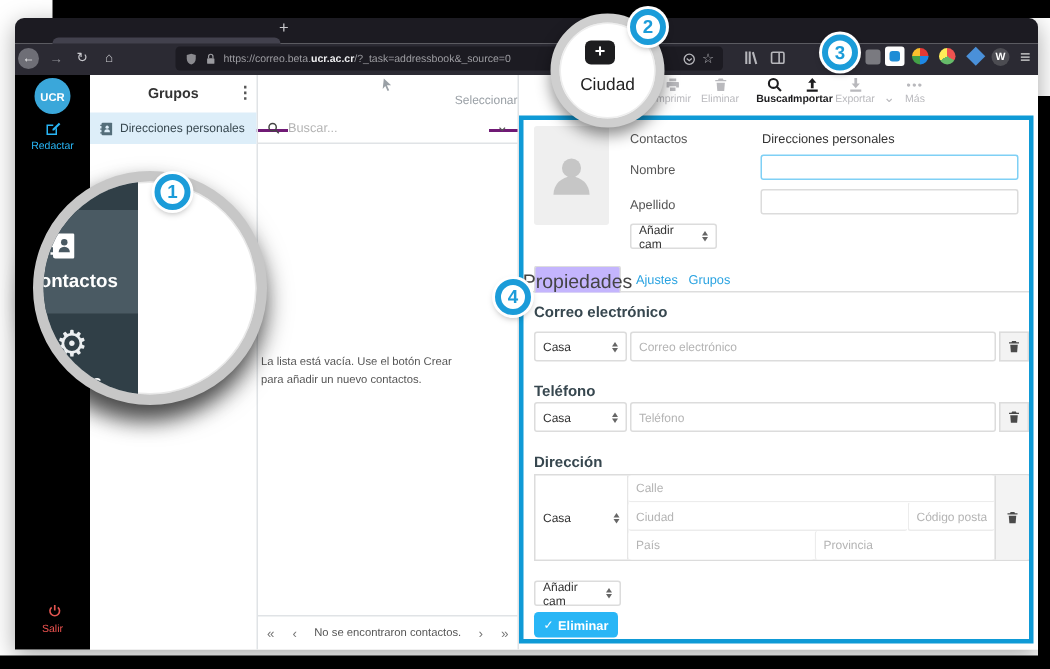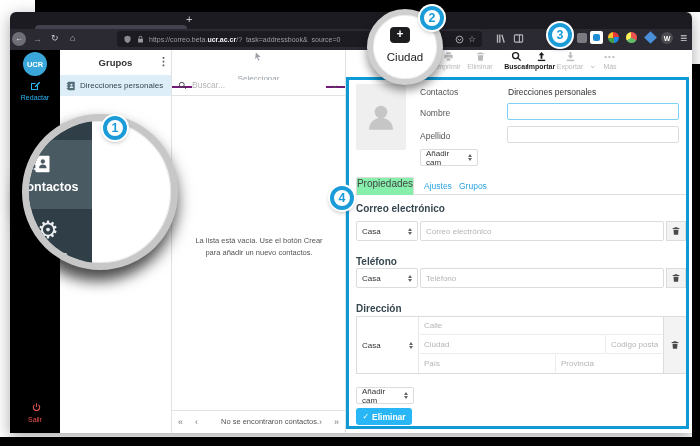--- a/index.html
+++ b/index.html
@@ -161,40 +161,40 @@
     </div>
   </div>
 
   <div id="listcol">
     <div class="colhead">
       <span class="abs" style="left:82px;top:2px">
           <svg width="9" height="9" viewBox="0 0 24 24" fill="#9aa0a6">
             <path d="M5 1l13 12h-7.6l4.2 8.6-2.9 1.4-4.1-8.7L3 19.4z"></path>
           </svg>
         </span>
-      <div class="abs" style="left:0;top:24px;width:100%;text-align:center;font-size:8px;color:#9aa0a6">Seleccionar</div>
+      <div class="abs" style="left:0;top:12px;width:100%;text-align:right;font-size:8px;color:#9aa0a6">Seleccionar</div>
     </div>
     <div class="abs" style="left:0;top:25px;width:173px;height:21px;border-bottom:1px solid #e0e3e6;display:flex;align-items:center;padding:0 6px;gap:5px">
       <span>
           <svg width="9" height="9" viewBox="0 0 24 24">
             <circle cx="10" cy="10" r="6.5" fill="none" stroke="#444" stroke-width="2.6"></circle>
             <path d="M15 15l6 6" stroke="#444" stroke-width="2.6"></path>
           </svg>
         </span>
       <input class="inp" style="position: static; border: none; flex: 1 1 0%; font-size: 8.5px; padding: 0px;" placeholder="Buscar...">
       <span style="font-size:10px;color:#555;line-height:10px">⌄</span>
     </div>
-    <div class="abs" style="left:2px;top:185px;width:170px;text-align:center;font-size:7.5px;color:#555;line-height:12px">
+    <div class="abs" style="left:2px;top:185px;width:170px;font-size:7.5px;color:#555;line-height:12px">
       <div>La lista está vacía. Use el botón Crear</div>
       <div>para añadir un nuevo contactos.</div>
     </div>
     <div class="abs" style="left:0;top:360px;width:173px;height:22px;border-top:1px solid #e0e3e6;display:flex;align-items:center;padding:0 6px;font-size:9px;color:#777">
       <span>«</span>
       <span style="margin-left:12px">‹</span>
-      <span style="flex:1;text-align:right;font-size:7.5px;color:#555">No se encontraron contactos.</span>
+      <span style="flex:1;text-align:center;font-size:7.5px;color:#555">No se encontraron contactos.</span>
       <span style="margin-right:12px">›</span>
       <span>»</span>
     </div>
   </div>
 
   <div id="mainarea"></div>
 
   <div class="tbi" style="left:430px;width:36px">
     <span><svg width="11" height="11" viewBox="0 0 24 24" fill="currentColor">
           <path d="M7 3h10v4H7z"></path>
@@ -254,21 +254,21 @@
   <input class="inp" style="left: 507px; top: 126px; width: 172px; height: 17px; z-index: 6;">
   <div class="selbtn" style="left:420px;top:149px;width:58px;height:17px;z-index:6">
     <span>Añadir cam</span>
     <span class="updown">
         <i class="u"></i>
         <i class="d"></i>
       </span>
   </div>
 
   <div class="abs" style="left:349px;top:194px;width:337px;height:1px;background:#ddd;z-index:6"></div>
-  <div class="abs" style="left:356px;top:177px;width:58px;height:18px;background:#86efac;border:1px solid #ddd;border-bottom:none;border-radius:2px 2px 0 0;display:flex;align-items:flex-start;justify-content:center;font-size:10px;color:#444;z-index:7">
+  <div class="abs" style="left:356px;top:177px;width:58px;height:18px;background:#c4b5fd;border:1px solid #ddd;border-bottom:none;border-radius:2px 2px 0 0;display:flex;align-items:flex-end;justify-content:center;font-size:13px;color:#444;z-index:7">
       <span>Propiedades</span>
     </div>
   <span class="abs" style="left:424px;top:181px;font-size:8.5px;color:#2aa3e1;z-index:6">Ajustes</span>
   <span class="abs" style="left:459px;top:181px;font-size:8.5px;color:#2aa3e1;z-index:6">Grupos</span>
 
   <span class="hd" style="left:356px;top:203px;z-index:6">Correo electrónico</span>
   <div class="selbtn" style="left:356px;top:221px;width:62px;height:20px;z-index:6">
     <span>Casa</span>
     <span class="updown">
         <i class="u"></i>
@@ -309,21 +309,21 @@
       <span>Casa</span>
       <span class="updown">
           <i class="u"></i>
           <i class="d"></i>
         </span>
     </div>
     <input class="inp" style="left: 62px; top: 18px; width: 186px; height: 19px; border-top: none; border-right: none; border-left: none; border-image: initial; border-bottom: 1px solid rgb(236, 236, 236);" placeholder="Ciudad">
     <input class="inp" style="left: 62px; top: 0px; width: 244px; height: 18px; border-top: none; border-right: none; border-left: none; border-image: initial; border-bottom: 1px solid rgb(236, 236, 236);" placeholder="Calle">
     <input class="inp" style="left: 248px; top: 18px; width: 58px; height: 19px; border-top: none; border-right: none; border-image: initial; border-bottom: 1px solid rgb(236, 236, 236); border-left: 1px solid rgb(236, 236, 236);" placeholder="Código postal">
     <input class="inp" style="left: 62px; top: 37px; width: 124px; height: 19px; border: none;" placeholder="País">
-    <input class="inp" style="left: 198px; top: 37px; width: 120px; height: 19px; border-top: none; border-right: none; border-bottom: none; border-image: initial; border-left: 1px solid rgb(236, 236, 236);" placeholder="Provincia">
+    <input class="inp" style="left: 186px; top: 37px; width: 120px; height: 19px; border-top: none; border-right: none; border-bottom: none; border-image: initial; border-left: 1px solid rgb(236, 236, 236);" placeholder="Provincia">
     <div class="trashbtn" style="left:306px;top:0;width:23px;height:56px;border:none;border-left:1px solid #dcdcdc">
         <span>
           <svg width="10" height="10" viewBox="0 0 24 24" fill="currentColor">
             <path d="M9 3h6l1 2h4v2H4V5h4z"></path>
             <path d="M6 9h12l-1 12H7z"></path>
           </svg>
         </span>
       </div>
   </div>
 

